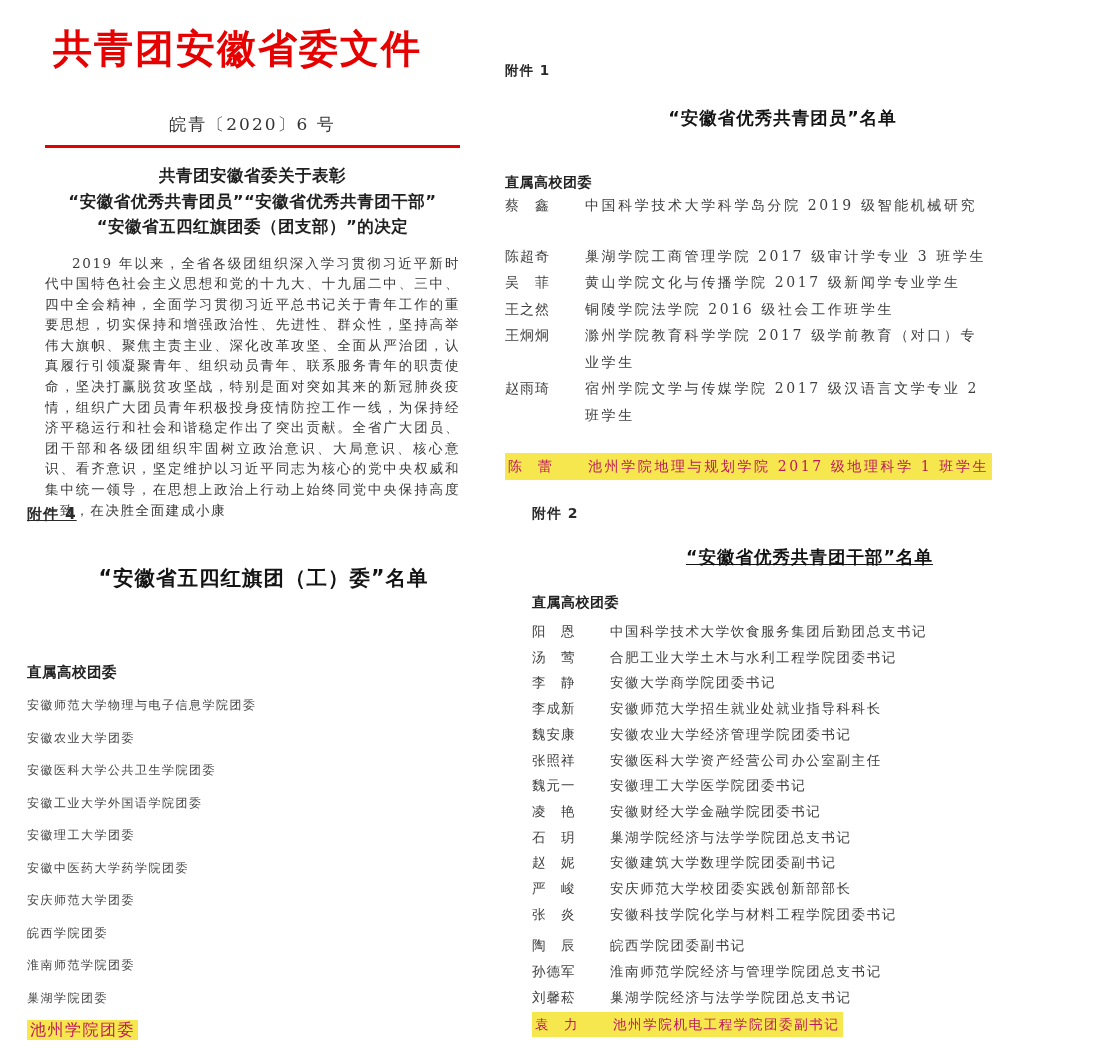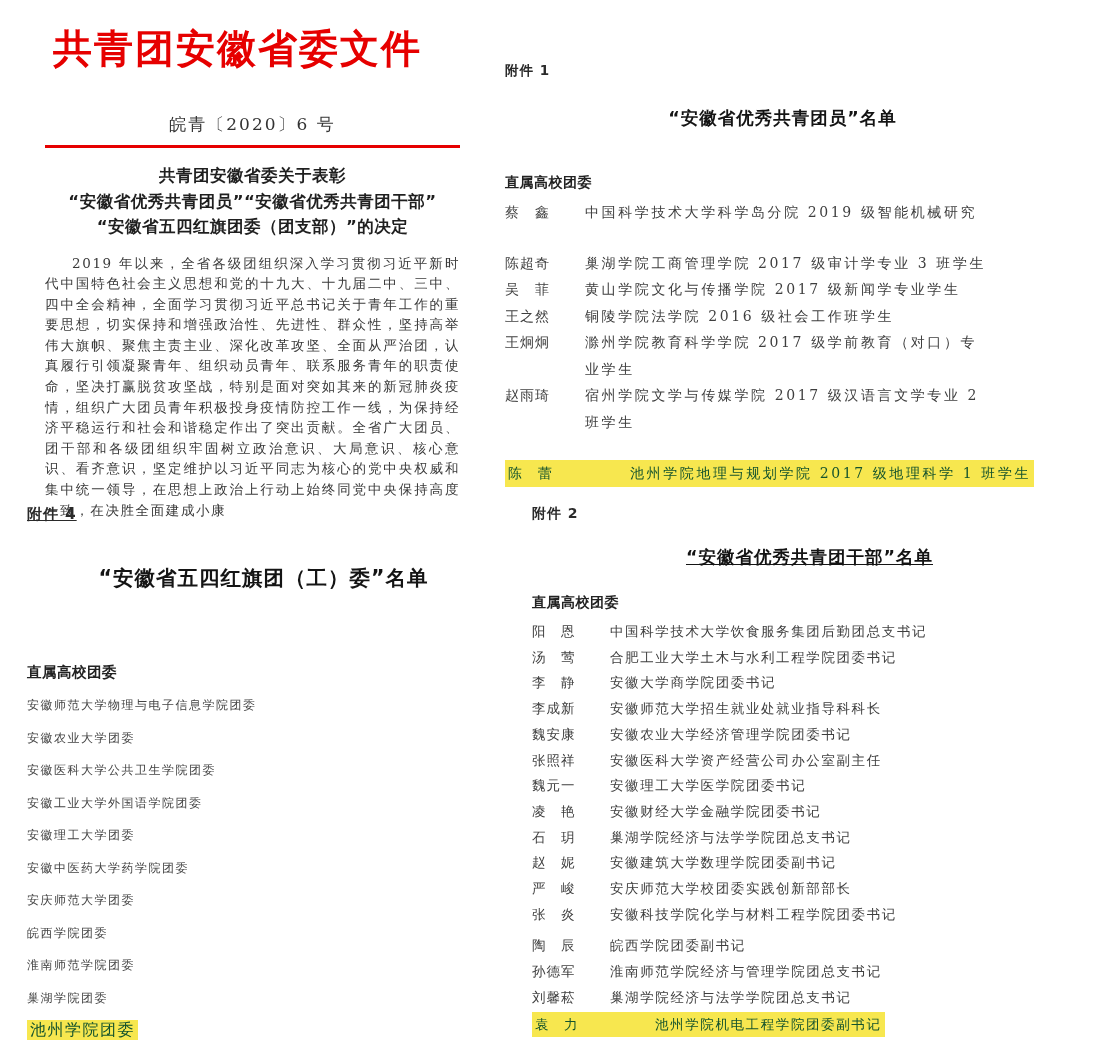--- a/index.html
+++ b/index.html
@@ -58,21 +58,21 @@
   .row .name { flex:0 0 auto; white-space:pre; }
   .row .desc { flex:0 1 auto; }
 
   
   #doc2 .attach-title { font-size:17.5px; margin-top:26px; letter-spacing:1px; }
   #doc2 .section-head { margin-top:44px; }
   #doc2 .roster { font-size:14px; color:#3e3e3e; }
   #doc2 .row { line-height:26.5px; }
   #doc2 .row .name { width:80px; letter-spacing:1px; }
   #doc2 .row .desc { max-width:408px; letter-spacing:2.6px; }
-  #doc2 .group-1 { margin-top:7px; }
+  #doc2 .group-1 { }
   #doc2 .group-2 { margin-top:24px; }
   #doc2 .hl-row { margin-top:25px; }
 
   
   #doc3 .attach-label { font-size:15px;text-decoration:underline; }
   #doc3 .attach-title { font-size:20.5px; margin-top:40px; letter-spacing:1px; }
   #doc3 .section-head { margin-top:71px; font-size:14.5px; }
   #doc3 .org-list { margin-top:13px; font-size:12px; color:#444; }
   #doc3 .org-item { line-height:20px; margin-bottom:12.5px; letter-spacing:1.5px; }
 
@@ -83,23 +83,22 @@
   #doc4 .roster { font-size:13.5px; color:#3e3e3e; }
   #doc4 .row { line-height:25.7px; }
   #doc4 .row .name { width:78px; letter-spacing:1px; }
   #doc4 .row .desc { letter-spacing:1.6px; }
   #doc4 .group-1 { margin-top:7px; }
   #doc4 .group-2 { margin-top:6px; }
   #doc4 .hl-row { margin-top:1px; }
 
   
   .highlight {
-    background:#f7e74f; color:#14532d; width:fit-content;
+    background:#f7e74f; color:#be185d; width:fit-content;
     padding:0 3px;
-    gap:42px;
   }
   .hl-row.row.highlight { display:flex; }
   .hl-inline { display:inline-block; }
 </style>
 </head>
 <body>
 
 <div class="canvas">
 
   <div class="doc" id="doc1">

